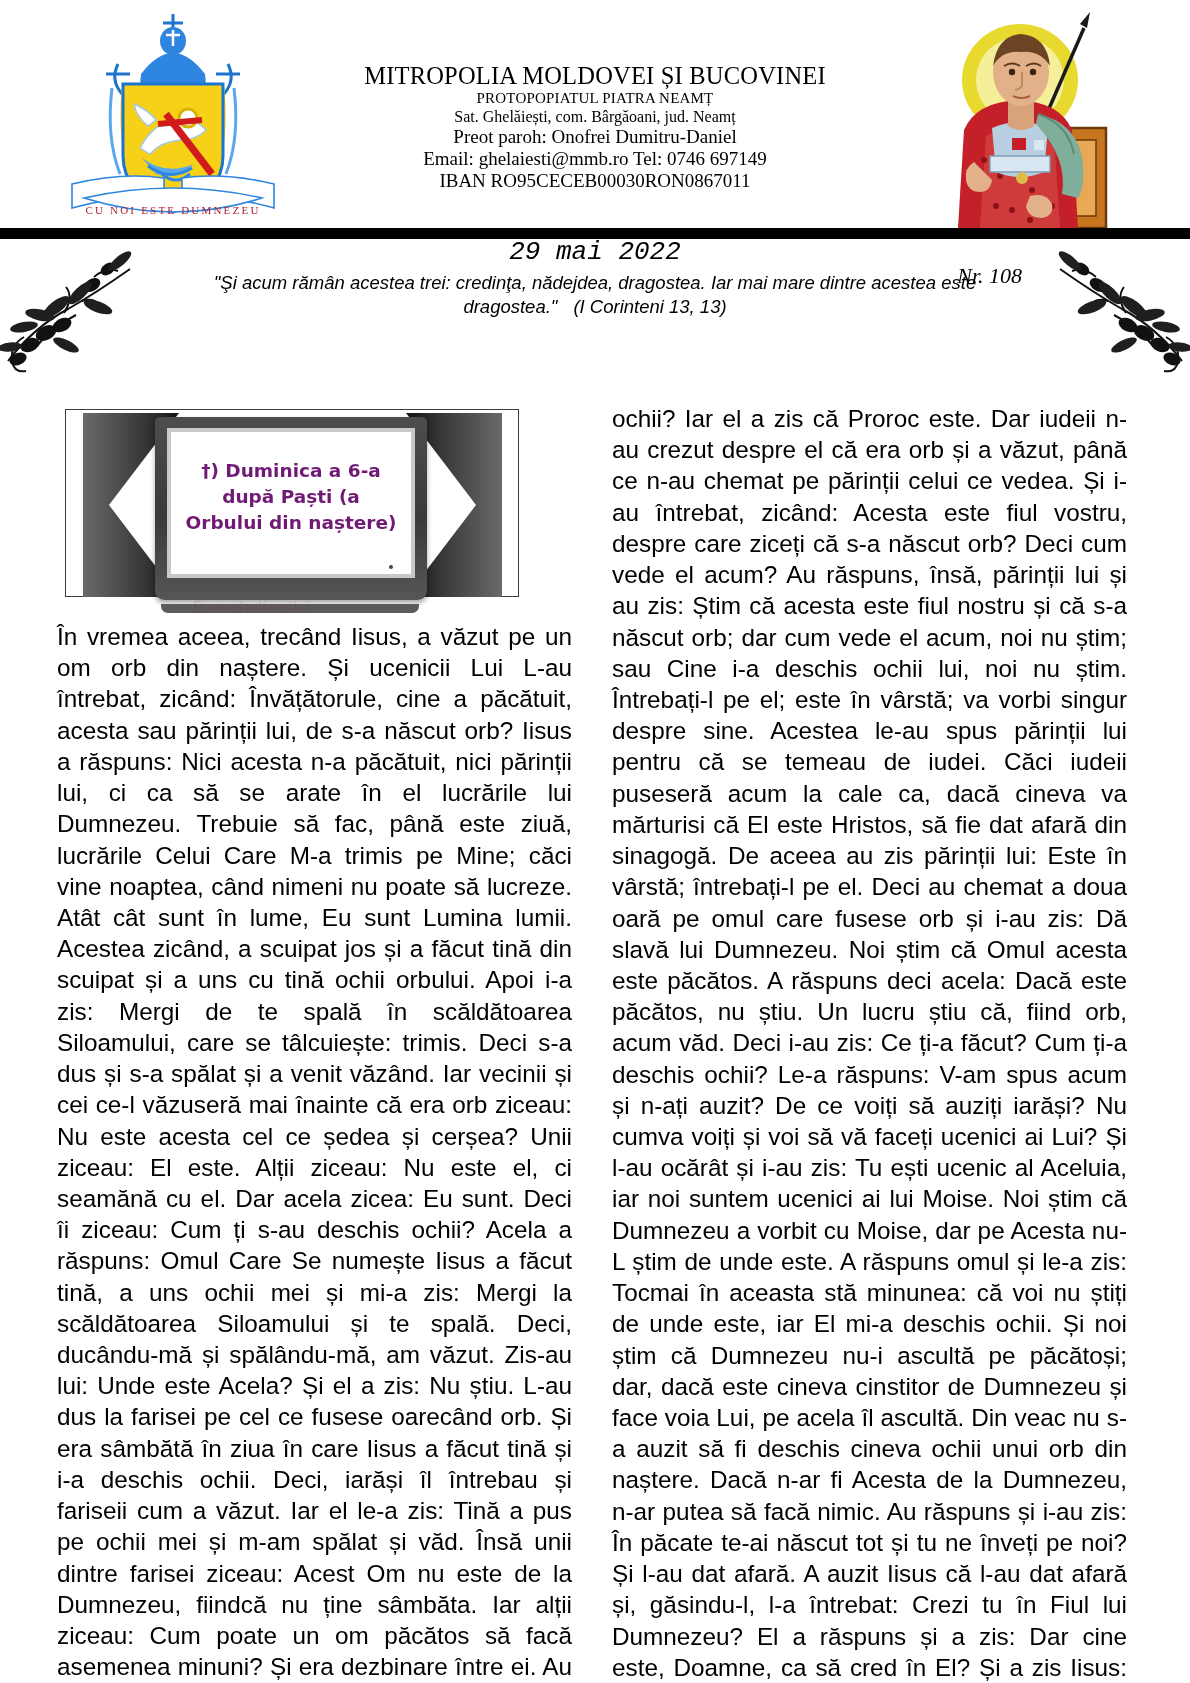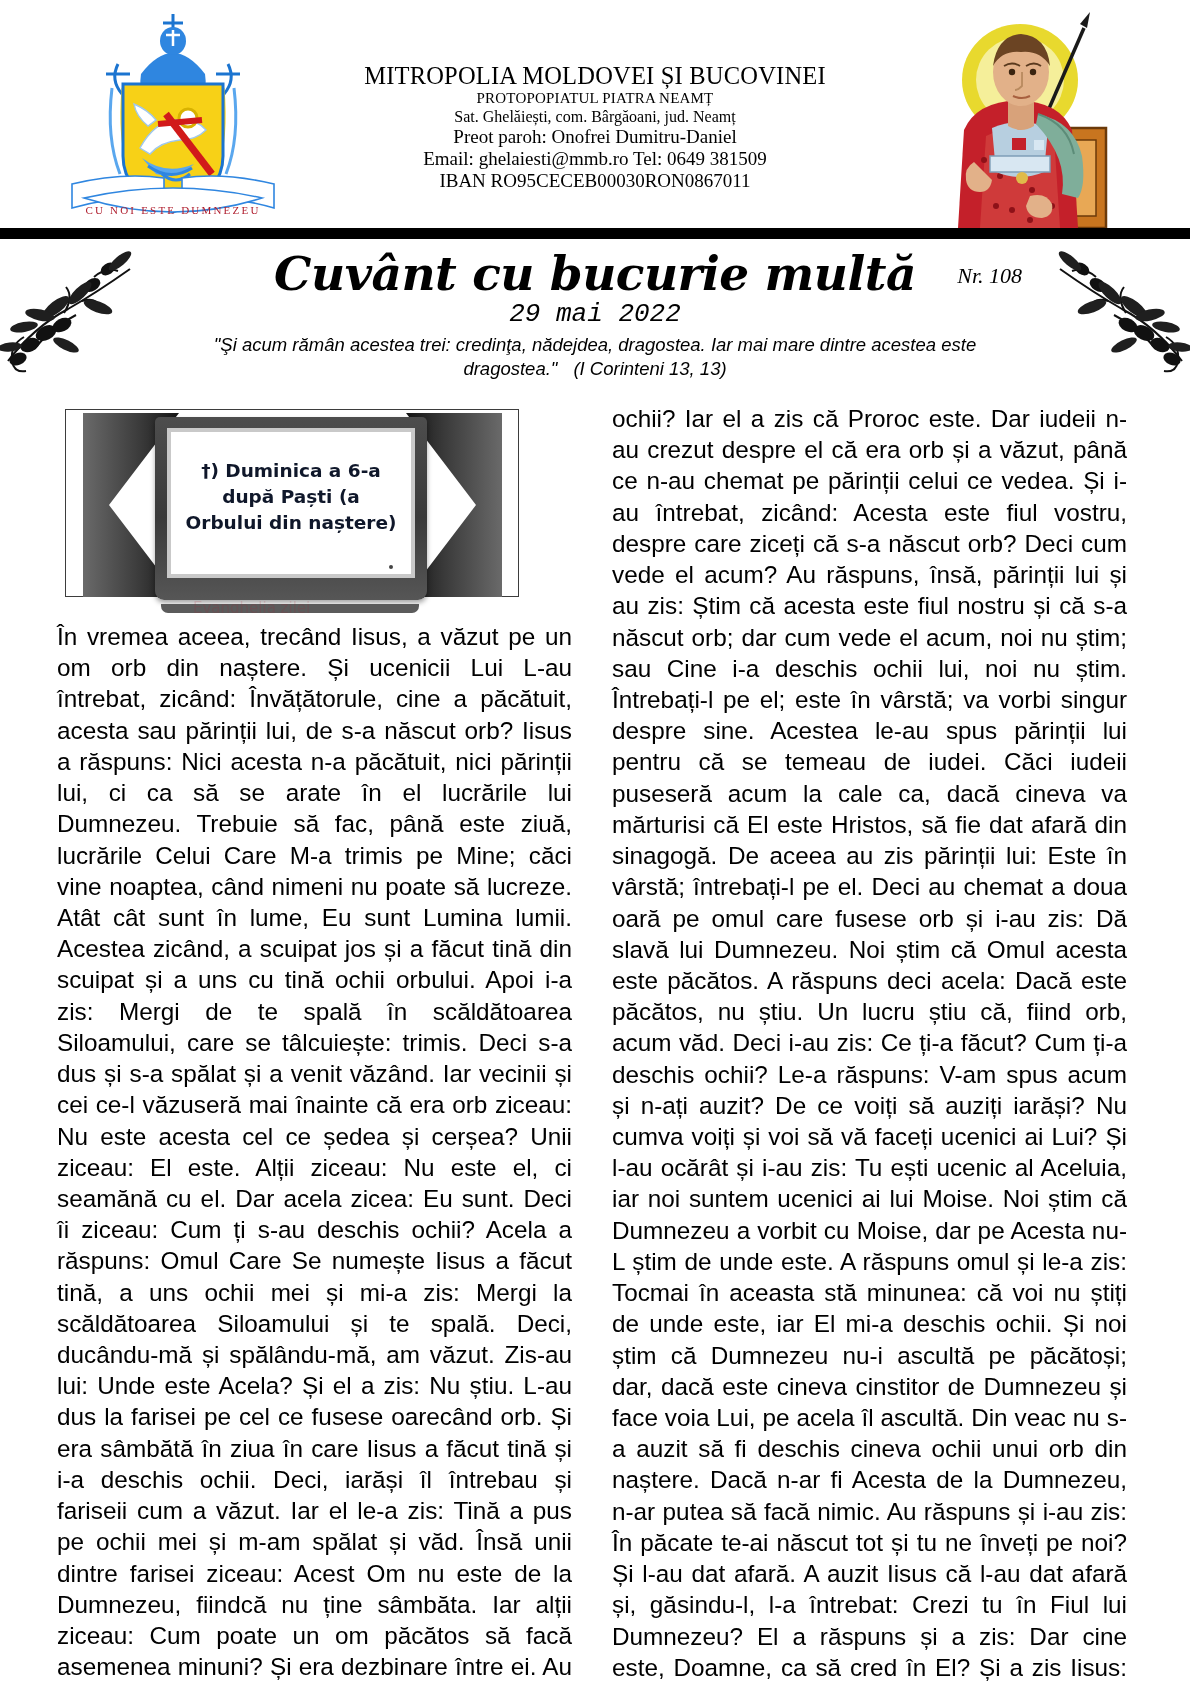--- a/index.html
+++ b/index.html
@@ -194,21 +194,21 @@
     height: 150px;
     background: #ffffff;
     border: 4px solid #c9c9c9;
     box-sizing: border-box;
     display: flex;
     align-items: center;
     justify-content: center;
   }
   .tv-caption {
     font-family: "DejaVu Sans", sans-serif;
-    color: #0f172a;
+    color: #701a75;
     font-size: 18.5px;
     font-weight: 600;
     line-height: 1.42;
     text-align: center;
     padding: 0 12px;
     margin-top: -12px;
   }
   .tv-base {
     position: absolute;
     left: 96px;
@@ -290,21 +290,21 @@
       <path d="M22 190 q89 -20 178 0 q-89 28 -178 0z" fill="#ffffff" stroke="#2f86e0" stroke-width="1.6"></path>
       <text x="111" y="206" font-family="Liberation Serif, serif" font-size="11" fill="#b02030" text-anchor="middle" letter-spacing="2.2">CU NOI ESTE DUMNEZEU</text>
     </svg>
   </div>
 
   <div class="masthead-text">
     <div class="mh-line1">MITROPOLIA MOLDOVEI ȘI BUCOVINEI</div>
     <div class="mh-line2">PROTOPOPIATUL PIATRA NEAMȚ</div>
     <div class="mh-line4">Sat. Ghelăiești, com. Bârgăoani, jud. Neamț</div>
     <div class="mh-line5">Preot paroh: Onofrei Dumitru-Daniel</div>
-    <div class="mh-line6">Email: ghelaiesti@mmb.ro Tel: 0649 381509</div>
+    <div class="mh-line6">Email: ghelaiesti@mmb.ro Tel: 0746 697149</div>
     <div class="mh-line7">IBAN RO95CECEB00030RON0867011</div>
   </div>
 
   <div class="saint-icon">
     <svg viewBox="0 0 198 218" width="198" height="218" aria-hidden="true">
       <rect x="0" y="0" width="198" height="218" fill="#ffffff"></rect>
 
       <ellipse cx="86" cy="70" rx="58" ry="56" fill="#e8d92e"></ellipse>
       <ellipse cx="86" cy="70" rx="44" ry="43" fill="#f5ef9a"></ellipse>
 
@@ -385,21 +385,20 @@
         <ellipse cx="104" cy="66" rx="15" ry="5.5" transform="rotate(20 104 66)"></ellipse>
         <ellipse cx="126" cy="20" rx="14" ry="5" transform="rotate(-40 126 20)"></ellipse>
         <ellipse cx="30" cy="86" rx="14" ry="5" transform="rotate(-10 30 86)"></ellipse>
         <ellipse cx="72" cy="104" rx="14" ry="5" transform="rotate(26 72 104)"></ellipse>
         <ellipse cx="16" cy="106" rx="12" ry="4.5" transform="rotate(-6 16 106)"></ellipse>
       </g>
     </svg>
   </div>
 
   <div class="banner-inner">
-    <div class="paper-title">Cuvânt cu bucurie multă</div>
     <div class="issue-no">Nr. 108</div>
     <div class="paper-date">29 mai 2022</div>
     <div class="verse">
       <span>"Şi acum rămân acestea trei: credinţa, nădejdea, dragostea. Iar mai mare dintre acestea este dragostea."</span><span class="verse-ref">(I Corinteni 13, 13)</span>
     </div>
   </div>
 
   <div class="olive-right">
     <svg viewBox="0 0 160 140" width="160" height="140" aria-hidden="true">
       <g stroke="#111111" stroke-width="2" fill="none">

